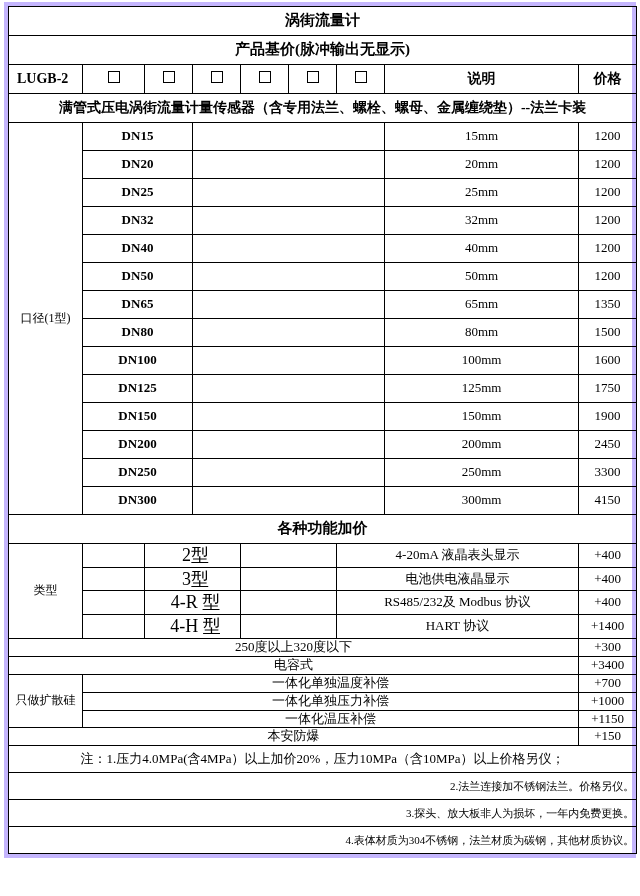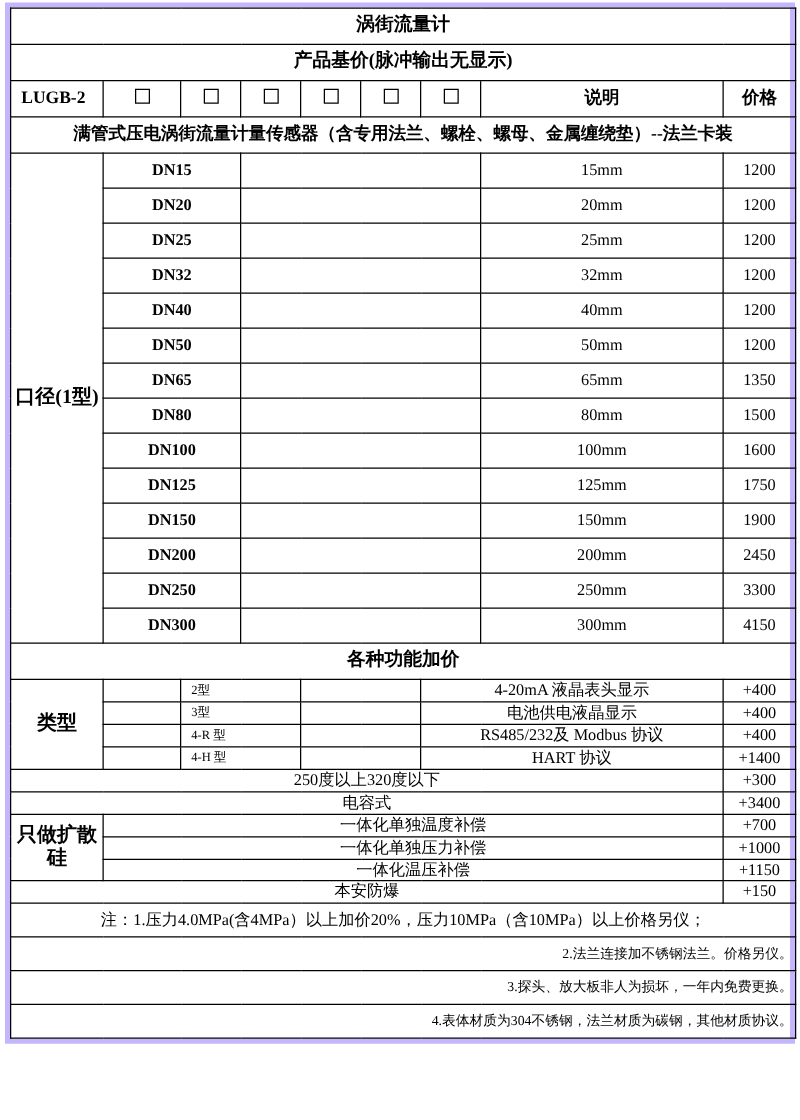--- a/index.html
+++ b/index.html
@@ -39,24 +39,24 @@
     display:inline-block;width:10px;height:10px;
     border:1px solid #000;background:#fff;
   }
   .prodline{
     font-size:14px;font-weight:bold;height:26px;text-align:center;
   }
   .dn{font-size:13px;font-weight:bold;height:25px;margin-left:37px;}
   .size{font-size:13px;height:25px;}
   .price{font-size:13px;height:25px;}
   .vlabel{
-    font-size:16px;font-weight:bold;
+    font-size:12px;font-weight:normal;
   }
   .section{font-size:15px;font-weight:bold;height:26px;}
-  .type-cell{font-size:10px;text-align:left;padding-left:8px;}
+  .type-cell{font-size:18px;text-align:center;padding-left:8px;}
   .desc{font-size:13px;}
   .plus{font-size:13px;text-align:center;}
   .note{
     font-size:11px;text-align:right;height:24px;
   }
   .note-first{font-size:13px;text-align:center;height:24px;}
   .blank{}
 </style>
 </head>
 <body>

